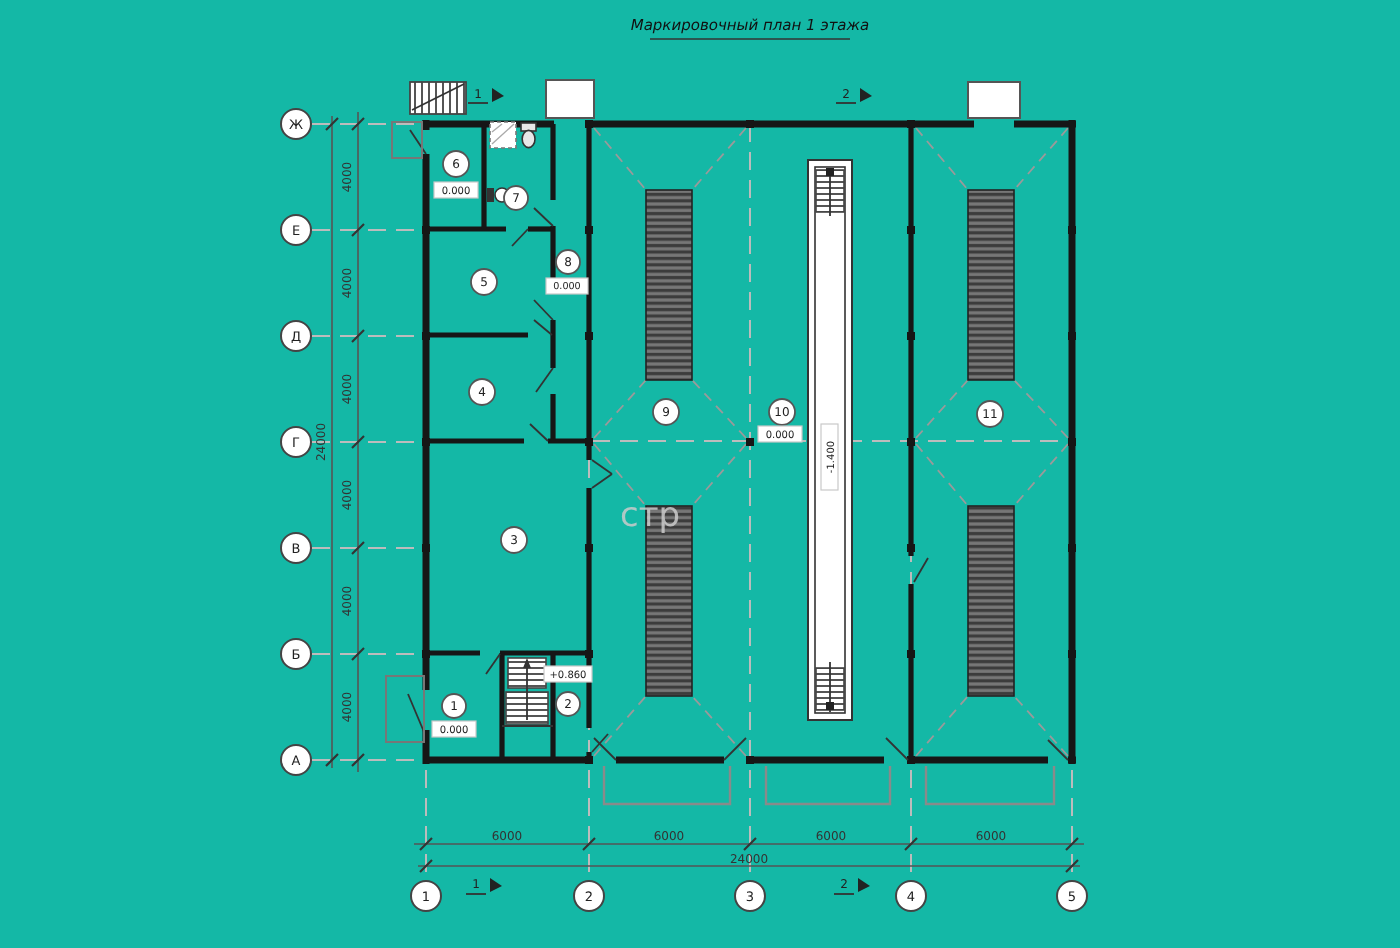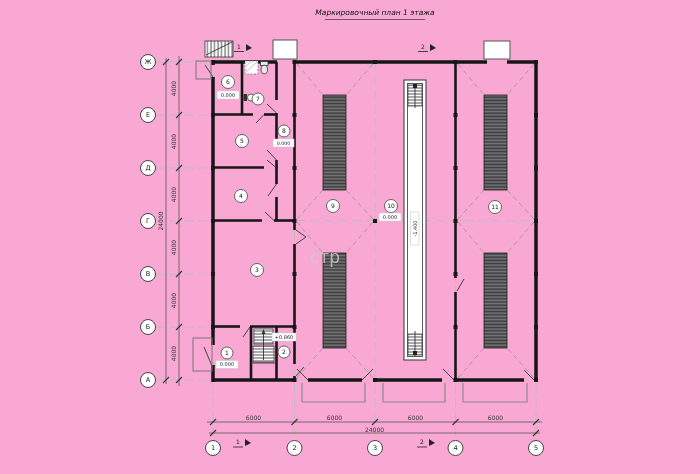--- a/index.html
+++ b/index.html
@@ -1,16 +1,16 @@
 <!DOCTYPE html>
 <html><head>
 <meta charset="utf-8">
 <style>
   html,body{margin:0;padding:0;background:#fff;}
-  .canvas{position:relative;width:700px;height:474px;background:#f9a8d4;overflow:hidden;}
+  .canvas{position:relative;width:700px;height:474px;background:#14b8a6;overflow:hidden;}
   svg{position:absolute;left:0;top:0;}
   text{font-family:"DejaVu Sans",sans-serif;fill:#222;}
   .wx{stroke:#161616;stroke-width:3.5;}
   .wi{stroke:#161616;stroke-width:2.6;}
   .ln{stroke:#333;stroke-width:.9;fill:none;}
   .leaf{stroke:#333;stroke-width:.9;}
   .dash{stroke:#bcbcbc;stroke-width:1;stroke-dasharray:9 5;fill:none;}
   .ddg{stroke:#9a9a9a;stroke-width:.9;stroke-dasharray:5 3.5;}
   .dim{stroke:#555;stroke-width:.8;}
   .tick{stroke:#333;stroke-width:1.1;}

